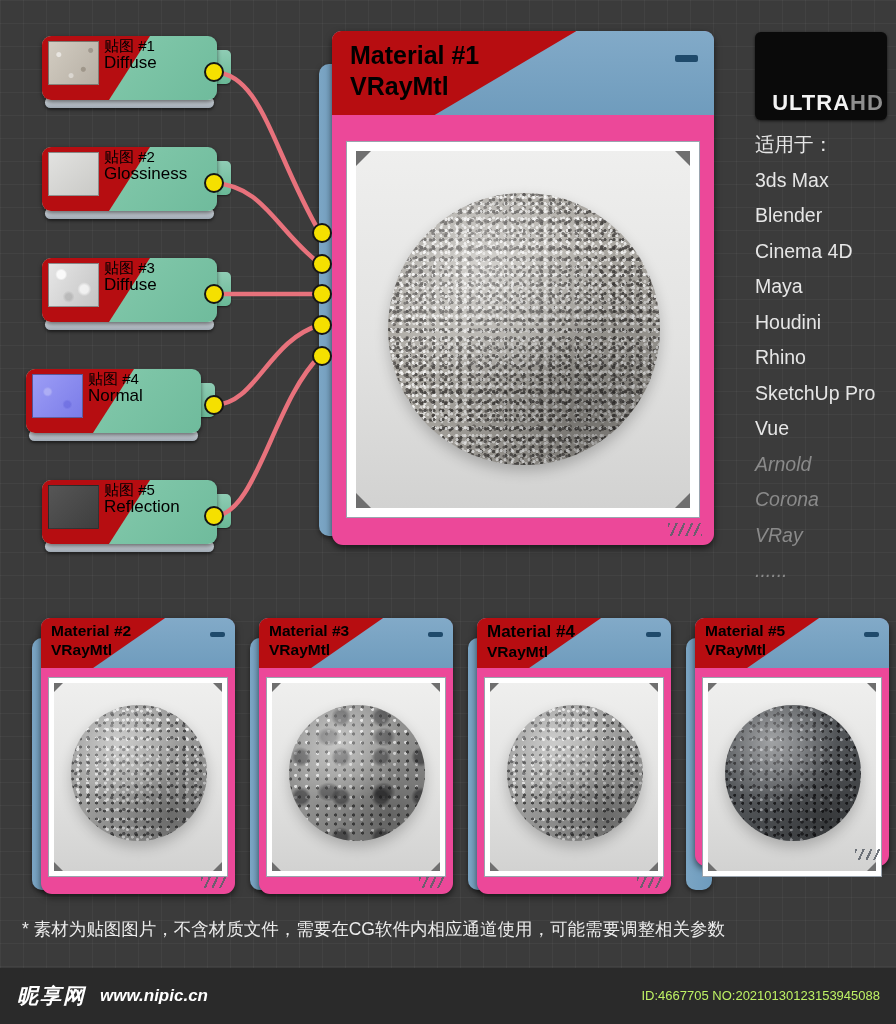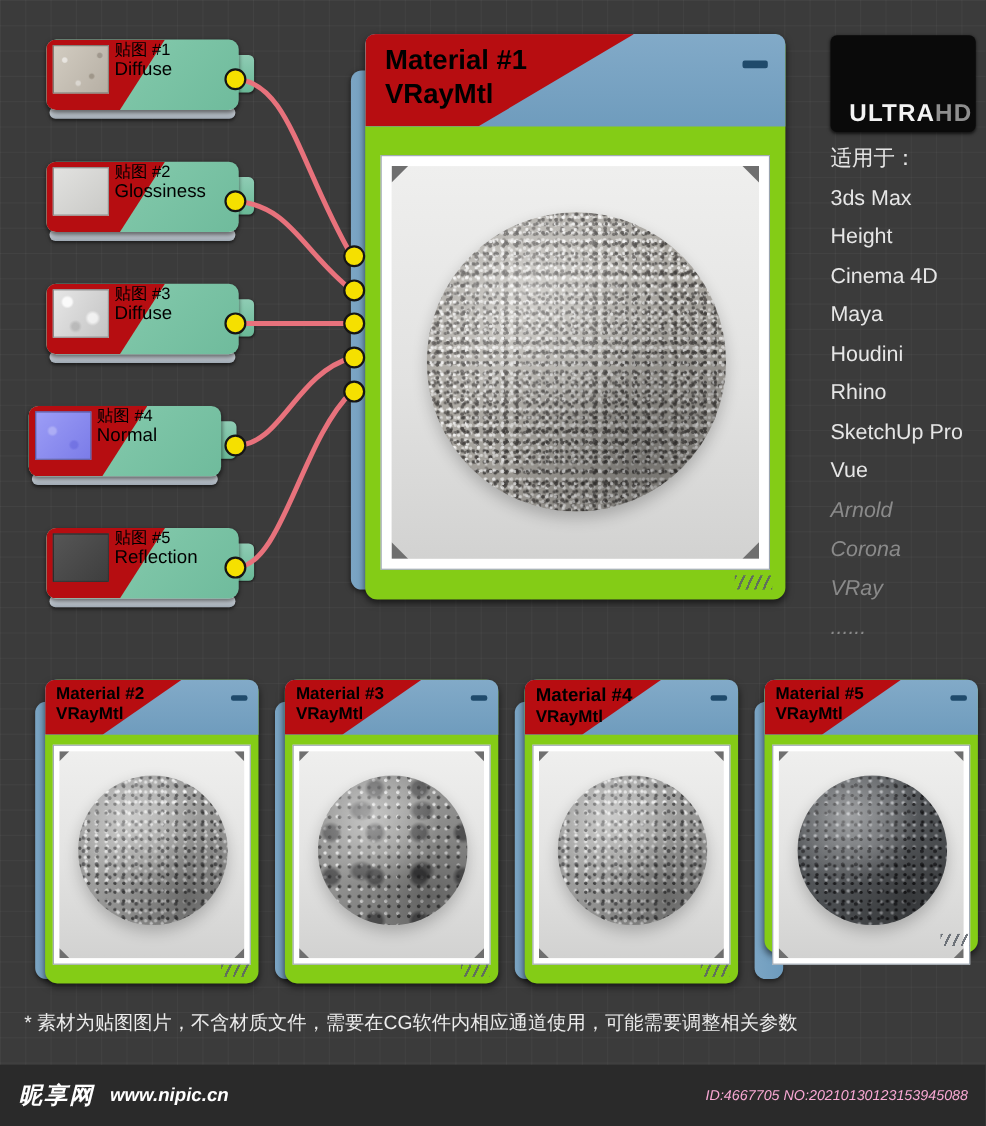--- a/index.html
+++ b/index.html
@@ -114,21 +114,21 @@
     background-image: linear-gradient(135deg, #565656, #3e3e3e);
   }
 
   
   .wires { position: absolute; left: 0; top: 0; width: 896px; height: 1024px; z-index: 2; pointer-events: none; }
 
   
   .mat-panel {
     position: absolute;
     border-radius: 11px;
-    background: #84cc16;
+    background: #ec4899;
     box-shadow: 0 3px 7px rgba(0,0,0,0.6);
   }
   
   .stack {
     position: absolute;
     border-radius: 10px;
     background: linear-gradient(to right, #7ba5c4, #6d9bbd);
     box-shadow: 0 2px 5px rgba(0,0,0,0.5);
   }
   .mat-header {
@@ -336,23 +336,22 @@
     position: absolute;
     left: 100px; top: 18px;
     color: #fff;
     font-size: 17px;
     font-weight: bold;
     font-style: italic;
   }
   .wm-id {
     position: absolute;
     right: 16px; top: 20px;
-    color: #f9a8d4;
+    color: #bef264;
     font-size: 13px;
-    font-style: italic;
   }
 </style>
 </head>
 <body>
 
 <svg class="wires" viewBox="0 0 896 1024" xmlns="http://www.w3.org/2000/svg">
   <g fill="none" stroke="#e8727c" stroke-width="4.5" stroke-linecap="round">
     <path d="M214,72 C262,74 272,150 320,233"></path>
     <path d="M214,183 C264,186 276,230 320,264"></path>
     <path d="M214,294 C262,294 280,294 320,294"></path>
@@ -446,21 +445,21 @@
 
 <div class="badge8k" style="left:755px; top:32px; width:132px; height:88px;">
   <div class="badge-bot">
     <span class="badge-ultra">ULTRA</span><span class="badge-hd">HD</span>
   </div>
 </div>
 
 <div class="sw-list" style="left:755px; top:135px;">
   <div class="sw-item">适用于：</div>
   <div class="sw-item">3ds Max</div>
-  <div class="sw-item">Height</div>
+  <div class="sw-item">Blender</div>
   <div class="sw-item">Cinema 4D</div>
   <div class="sw-item">Maya</div>
   <div class="sw-item">Houdini</div>
   <div class="sw-item">Rhino</div>
   <div class="sw-item">SketchUp  Pro</div>
   <div class="sw-item">Vue</div>
   <div class="sw-item dim">Arnold</div>
   <div class="sw-item dim">Corona</div>
   <div class="sw-item dim">VRay</div>
   <div class="sw-item dim">......</div>

